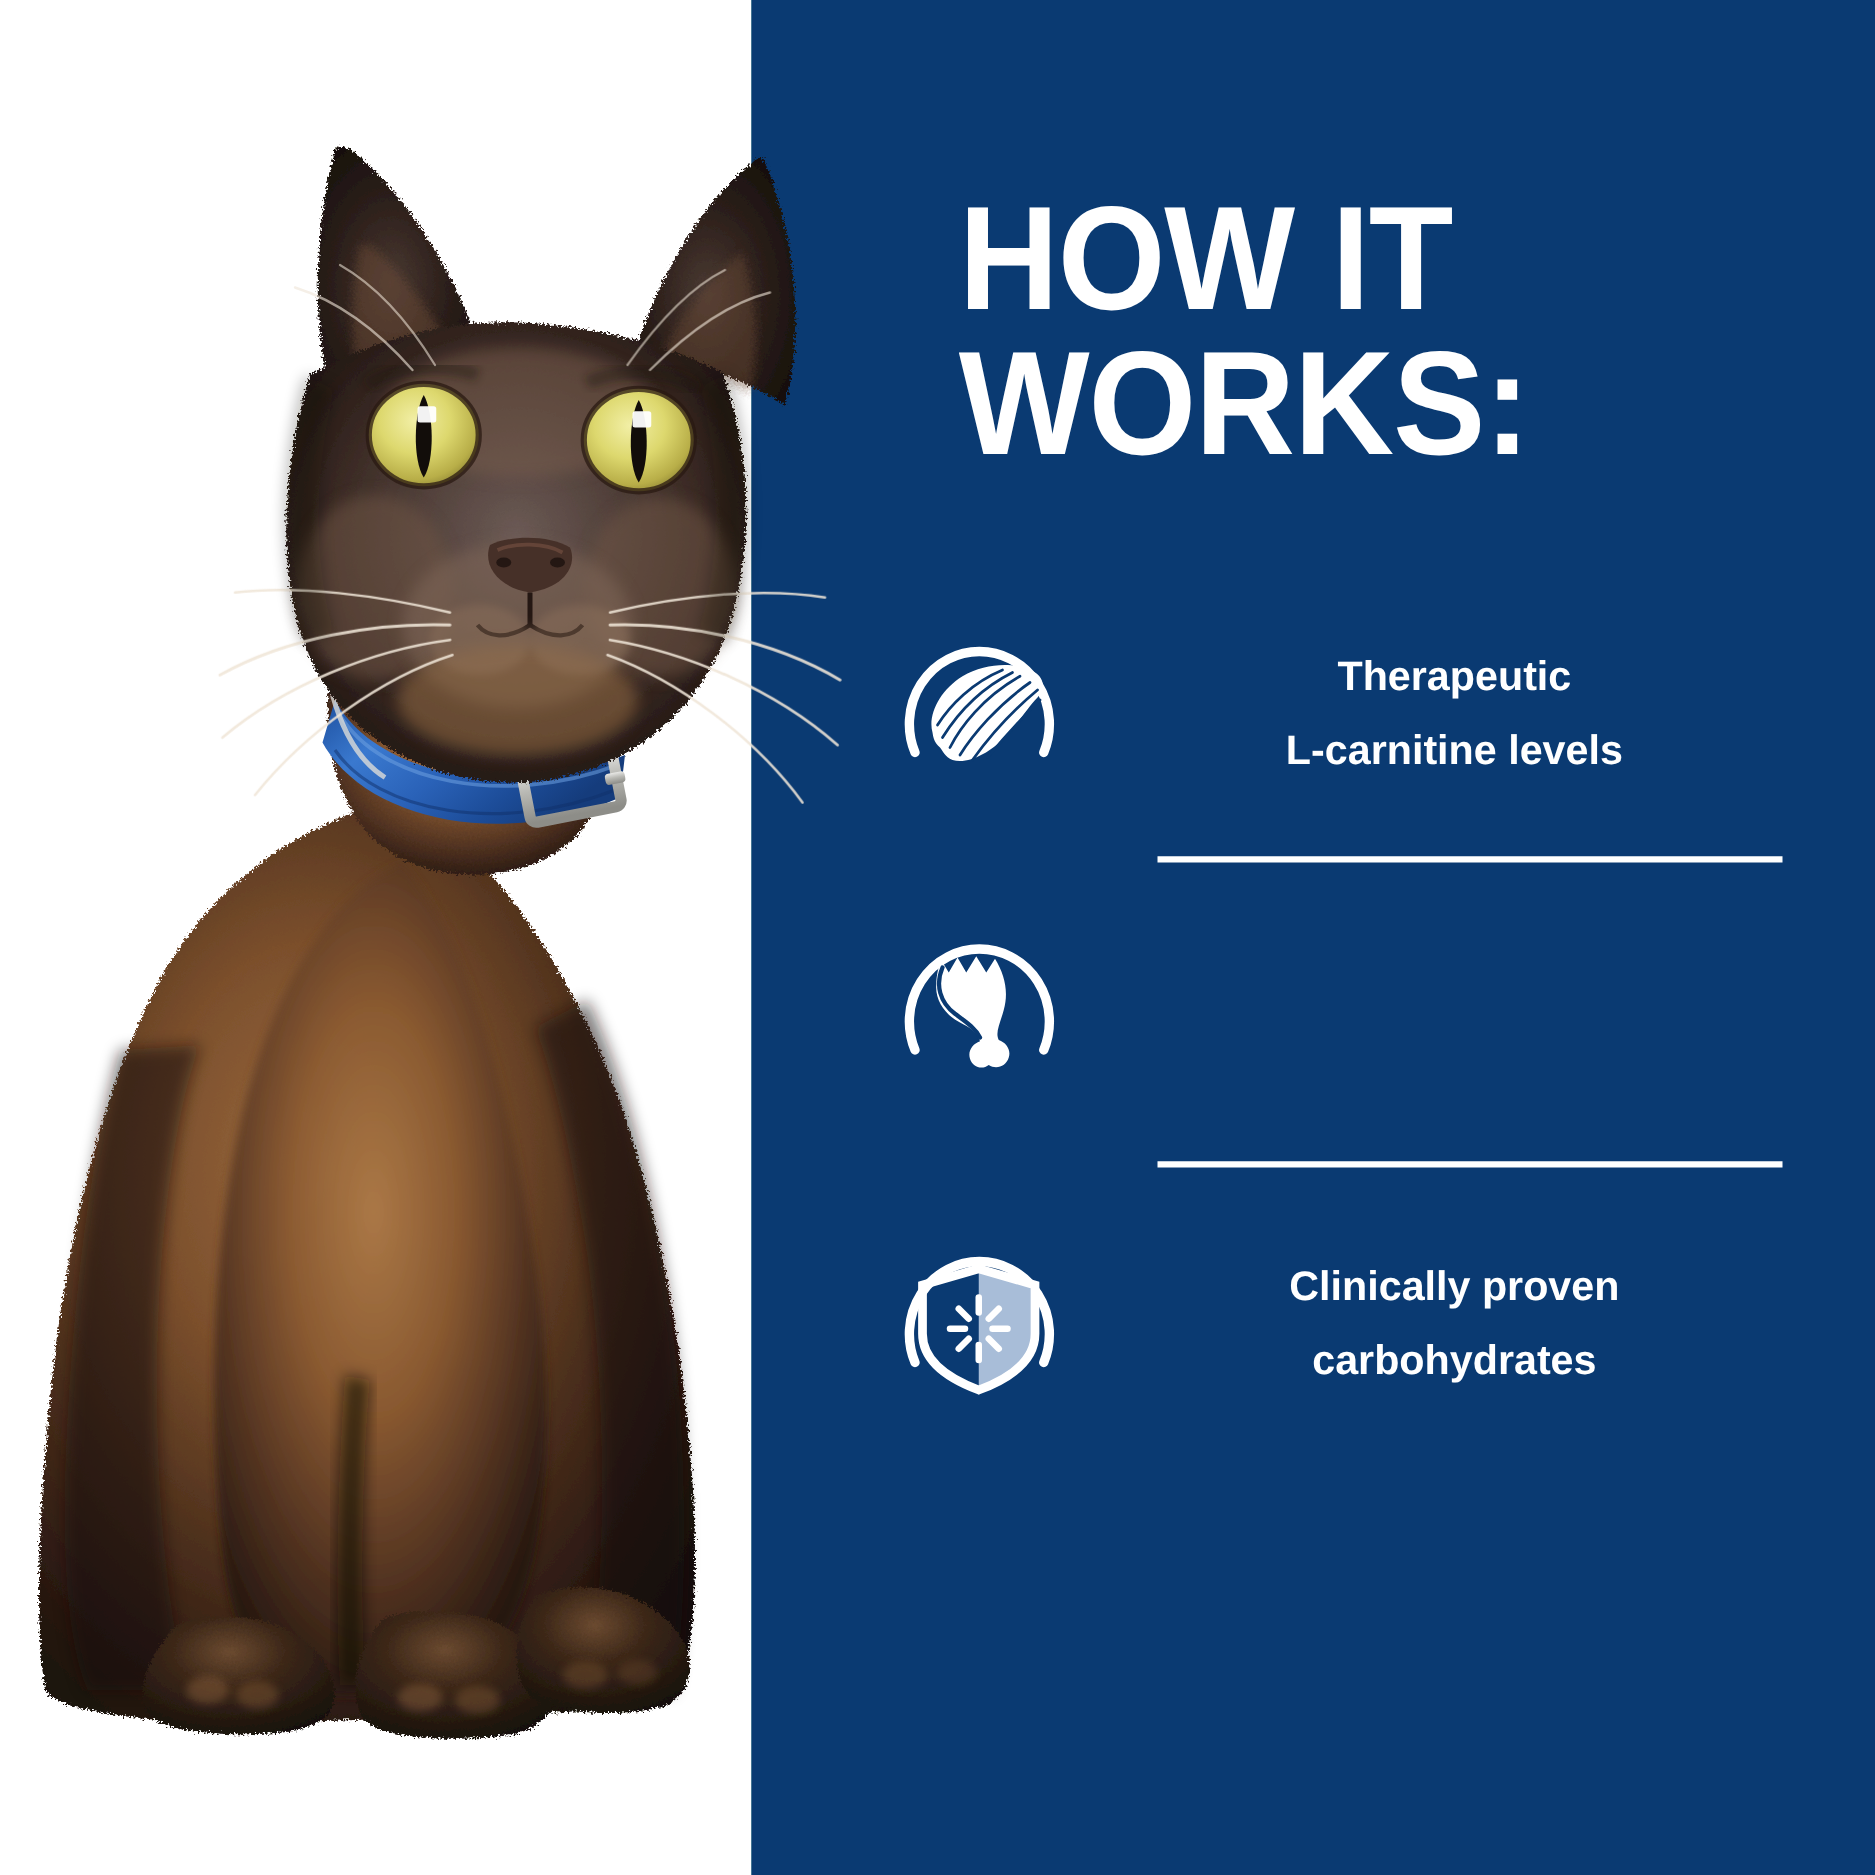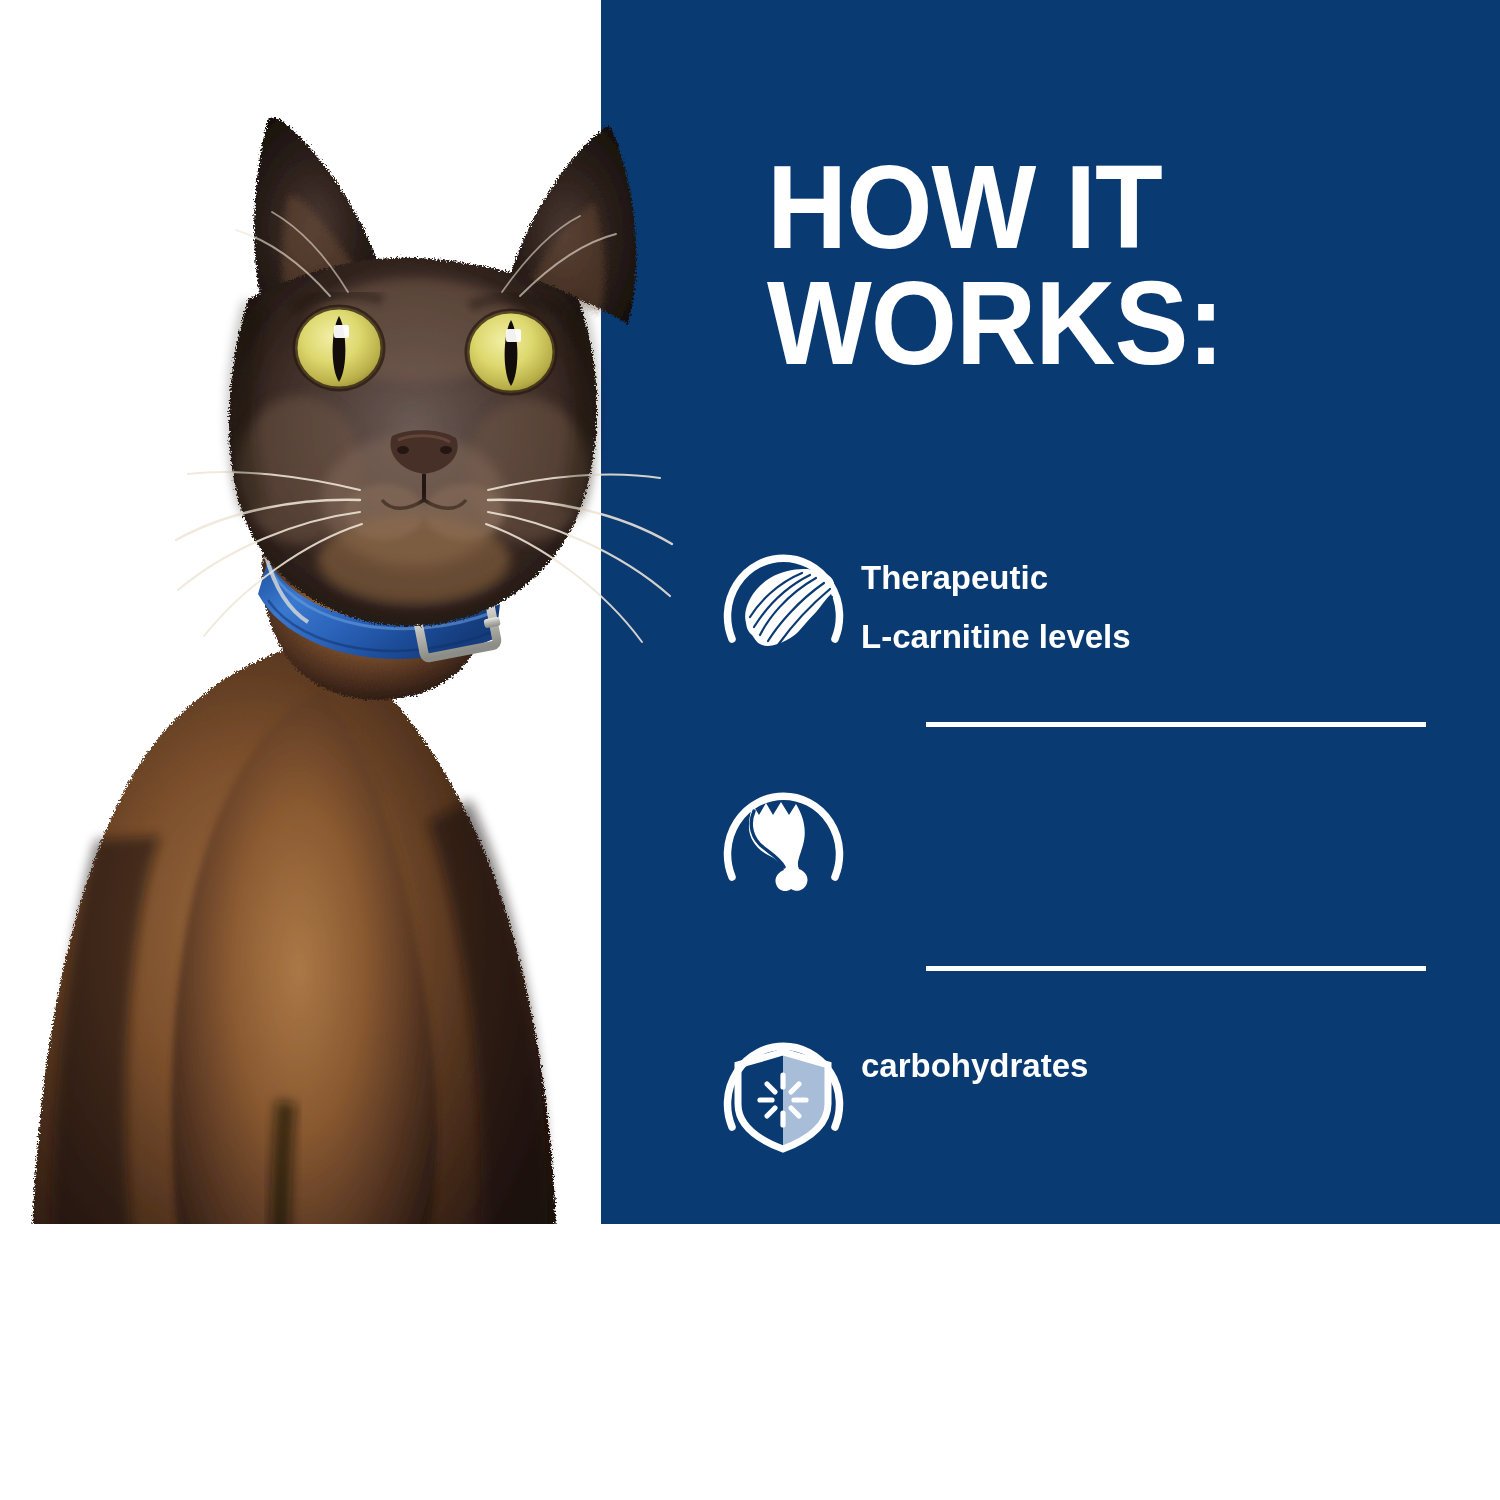--- a/index.html
+++ b/index.html
@@ -5,21 +5,21 @@
   * { margin:0; padding:0; box-sizing:border-box; }
   html, body {
     width:1500px; height:1500px;
     background:#ffffff;
     font-family:"Liberation Sans", sans-serif;
     overflow:hidden;
   }
 
   #stage {
     position:relative;
-    width:1500px; height:1224px;
+    width:1500px; height:1500px;
     background:#0f766e;
     overflow:hidden;
   }
 
   
   .photo-panel {
     position:absolute;
     left:0; top:0;
     width:601px; height:1500px;
     background:#ffffff;
@@ -48,22 +48,23 @@
     line-height:0.98;
     letter-spacing:-1px;
     transform:scaleX(0.94);
     transform-origin:left top;
   }
   .headline-line { display:block; white-space:nowrap; }
 
   
   .benefits {
     position:absolute;
-    left:105px; top:527px;
+    left:105px; top:490px;
     width:760px;
+    text-align:center;
   }
   .benefit-row {
     position:relative;
     display:flex;
     align-items:flex-start;
     min-height:150px;
   }
   .benefit-icon {
     flex:0 0 155px;
     width:155px; height:155px;
@@ -195,20 +196,21 @@
               <line x1="54" y1="81" x2="66" y2="81"></line>
               <line x1="88" y1="81" x2="100" y2="81"></line>
               <line x1="61" y1="65" x2="69" y2="73"></line>
               <line x1="85" y1="89" x2="93" y2="97"></line>
               <line x1="61" y1="97" x2="69" y2="89"></line>
               <line x1="85" y1="73" x2="93" y2="65"></line>
             </g>
           </svg>
         </div>
         <div class="benefit-text">
+          <span class="tline">Clinically proven</span>
           <span class="tline">carbohydrates</span>
         </div>
       </div>
 
     </div>
   </div>
 
   <div class="photo-panel"></div>
   <div class="shadow-ellipse"></div>
 

